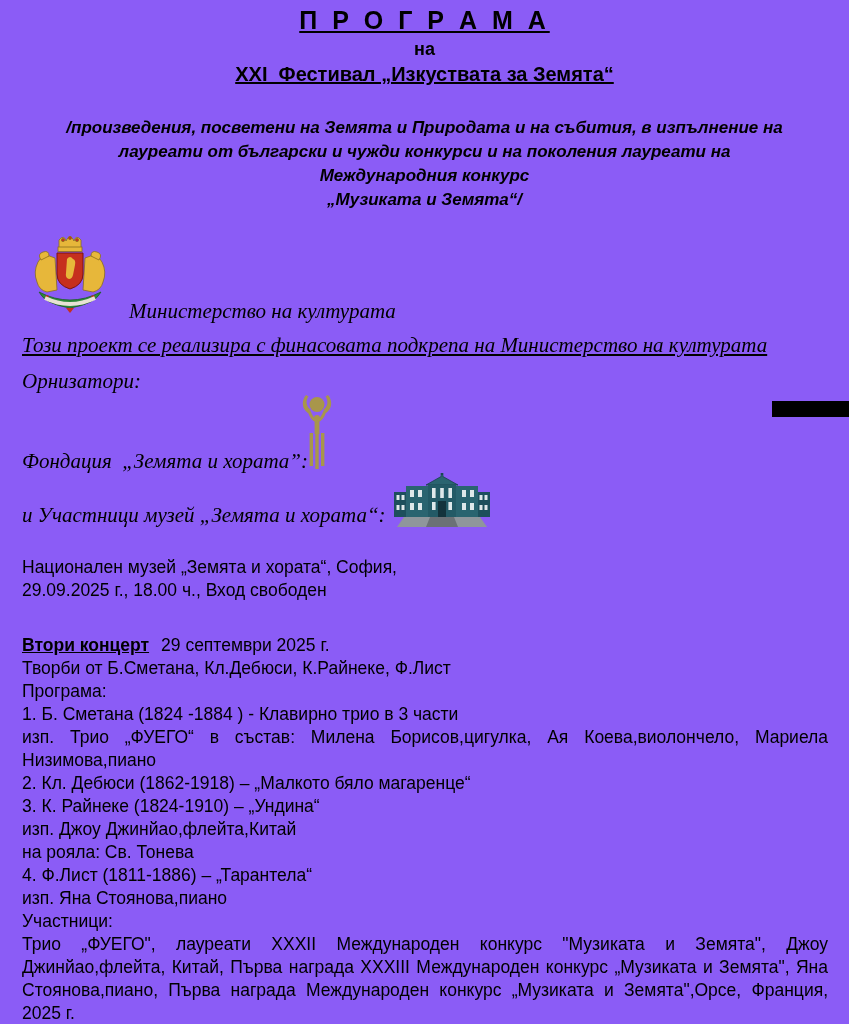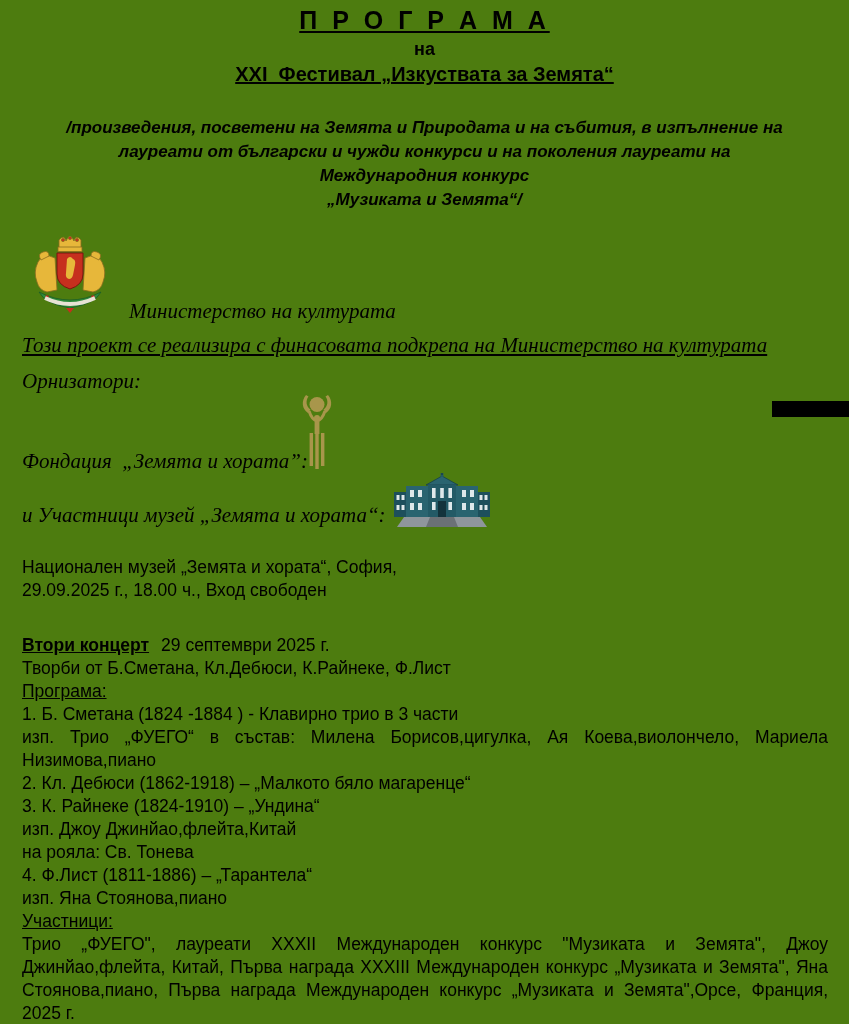--- a/index.html
+++ b/index.html
@@ -1,19 +1,19 @@
 <!DOCTYPE html>
 <html><head>
 <meta charset="utf-8">
 <style>
   html,body{margin:0;padding:0;background:#ffffff;}
   .page{
     position:relative;
     width:849px;height:1024px;
-    background:#4d7c0f;
+    background:#8b5cf6;
     overflow:hidden;
     font-family:"Liberation Sans",sans-serif;
     color:#000;
   }
   .abs{position:absolute;}
   .center{left:0;width:100%;text-align:center;}
   .title{
     top:6px;font-size:25px;font-weight:bold;letter-spacing:4px;
     text-decoration:underline;white-space:pre;
   }
@@ -37,21 +37,21 @@
   .foundation{left:22px;top:449px;}
   .museum-line{left:22px;top:503px;}
   .coat{left:25px;top:232px;}
   .trophy{left:296px;top:394px;}
   .museum{left:394px;top:473px;}
   .blackbar{left:772px;top:401px;width:77px;height:16px;background:#000;}
   .bodytext{font-size:17.5px;line-height:23px;}
   .venue{left:22px;top:556px;width:806px;}
   .concert{left:22px;top:626px;width:806px;margin-top:8px;}
   .bold-underline{font-weight:bold;text-decoration:underline;}
-  .underline{text-decoration:underline;}
+  .underline{}
   .date-span{margin-left:12px;}
   .justify{text-align:justify;}
 </style>
 </head>
 <body>
 
 <div class="page">
 
   <div class="abs center title">П Р О Г Р А М А</div>
   <div class="abs center na">на</div>

